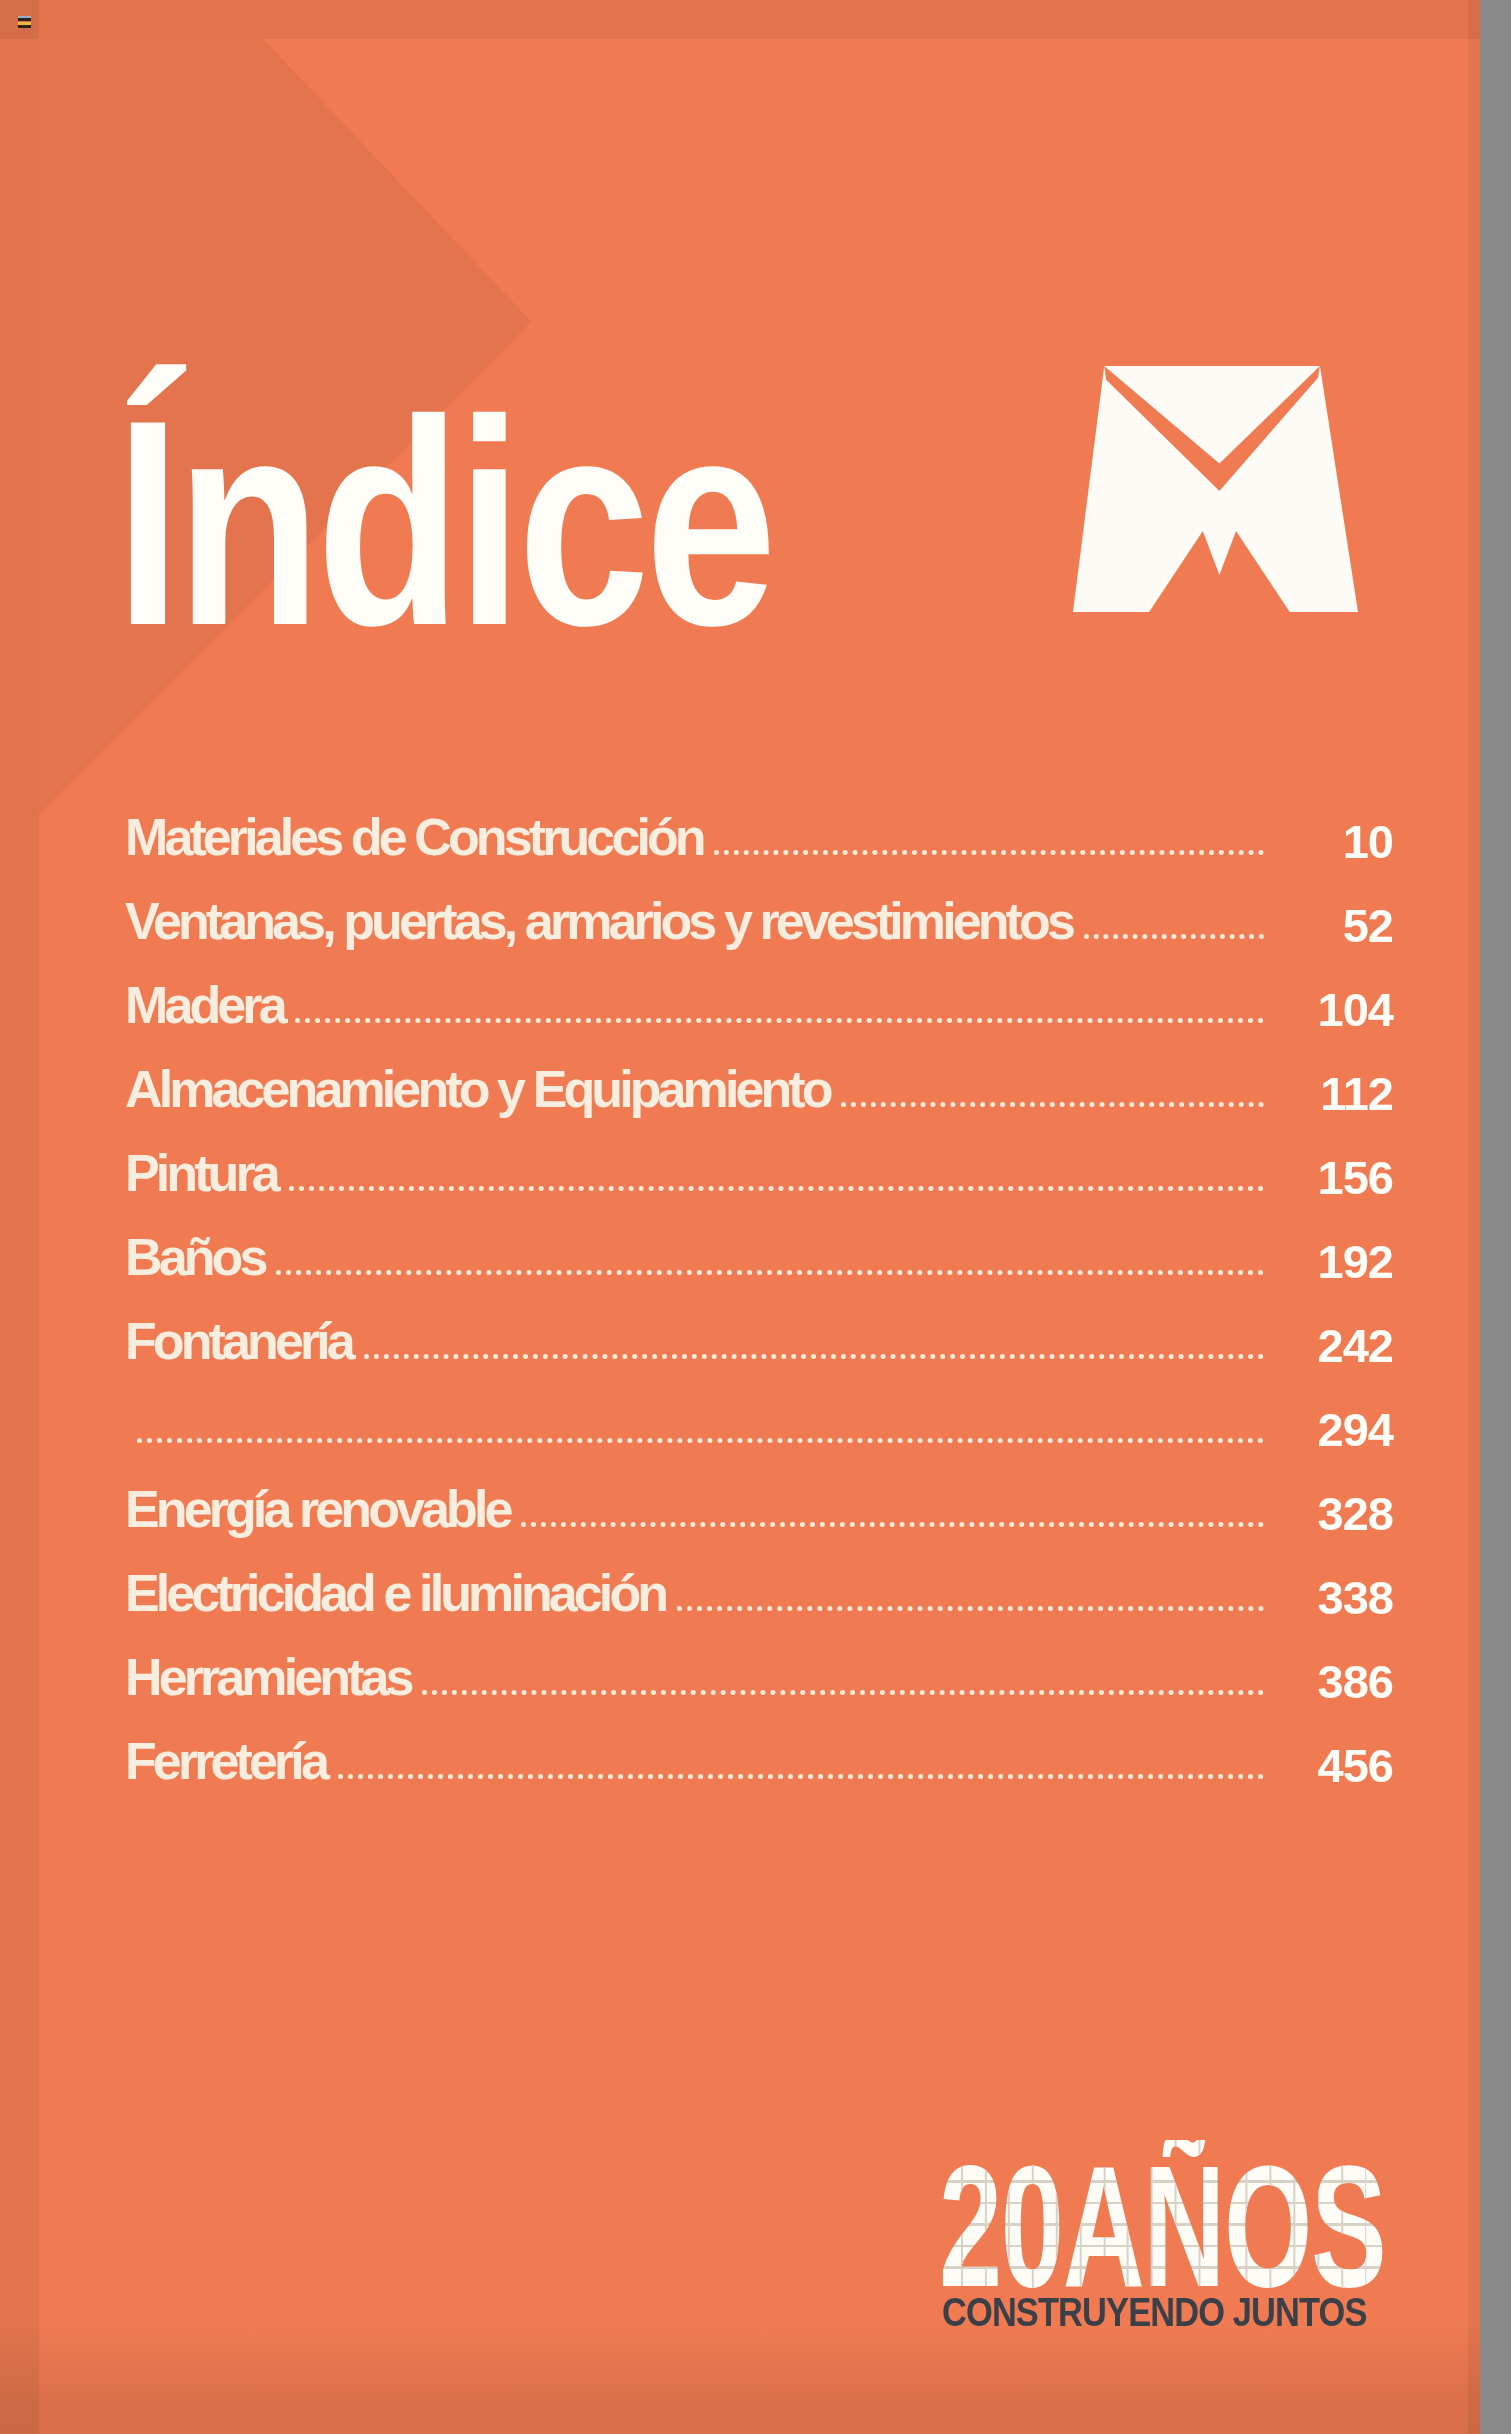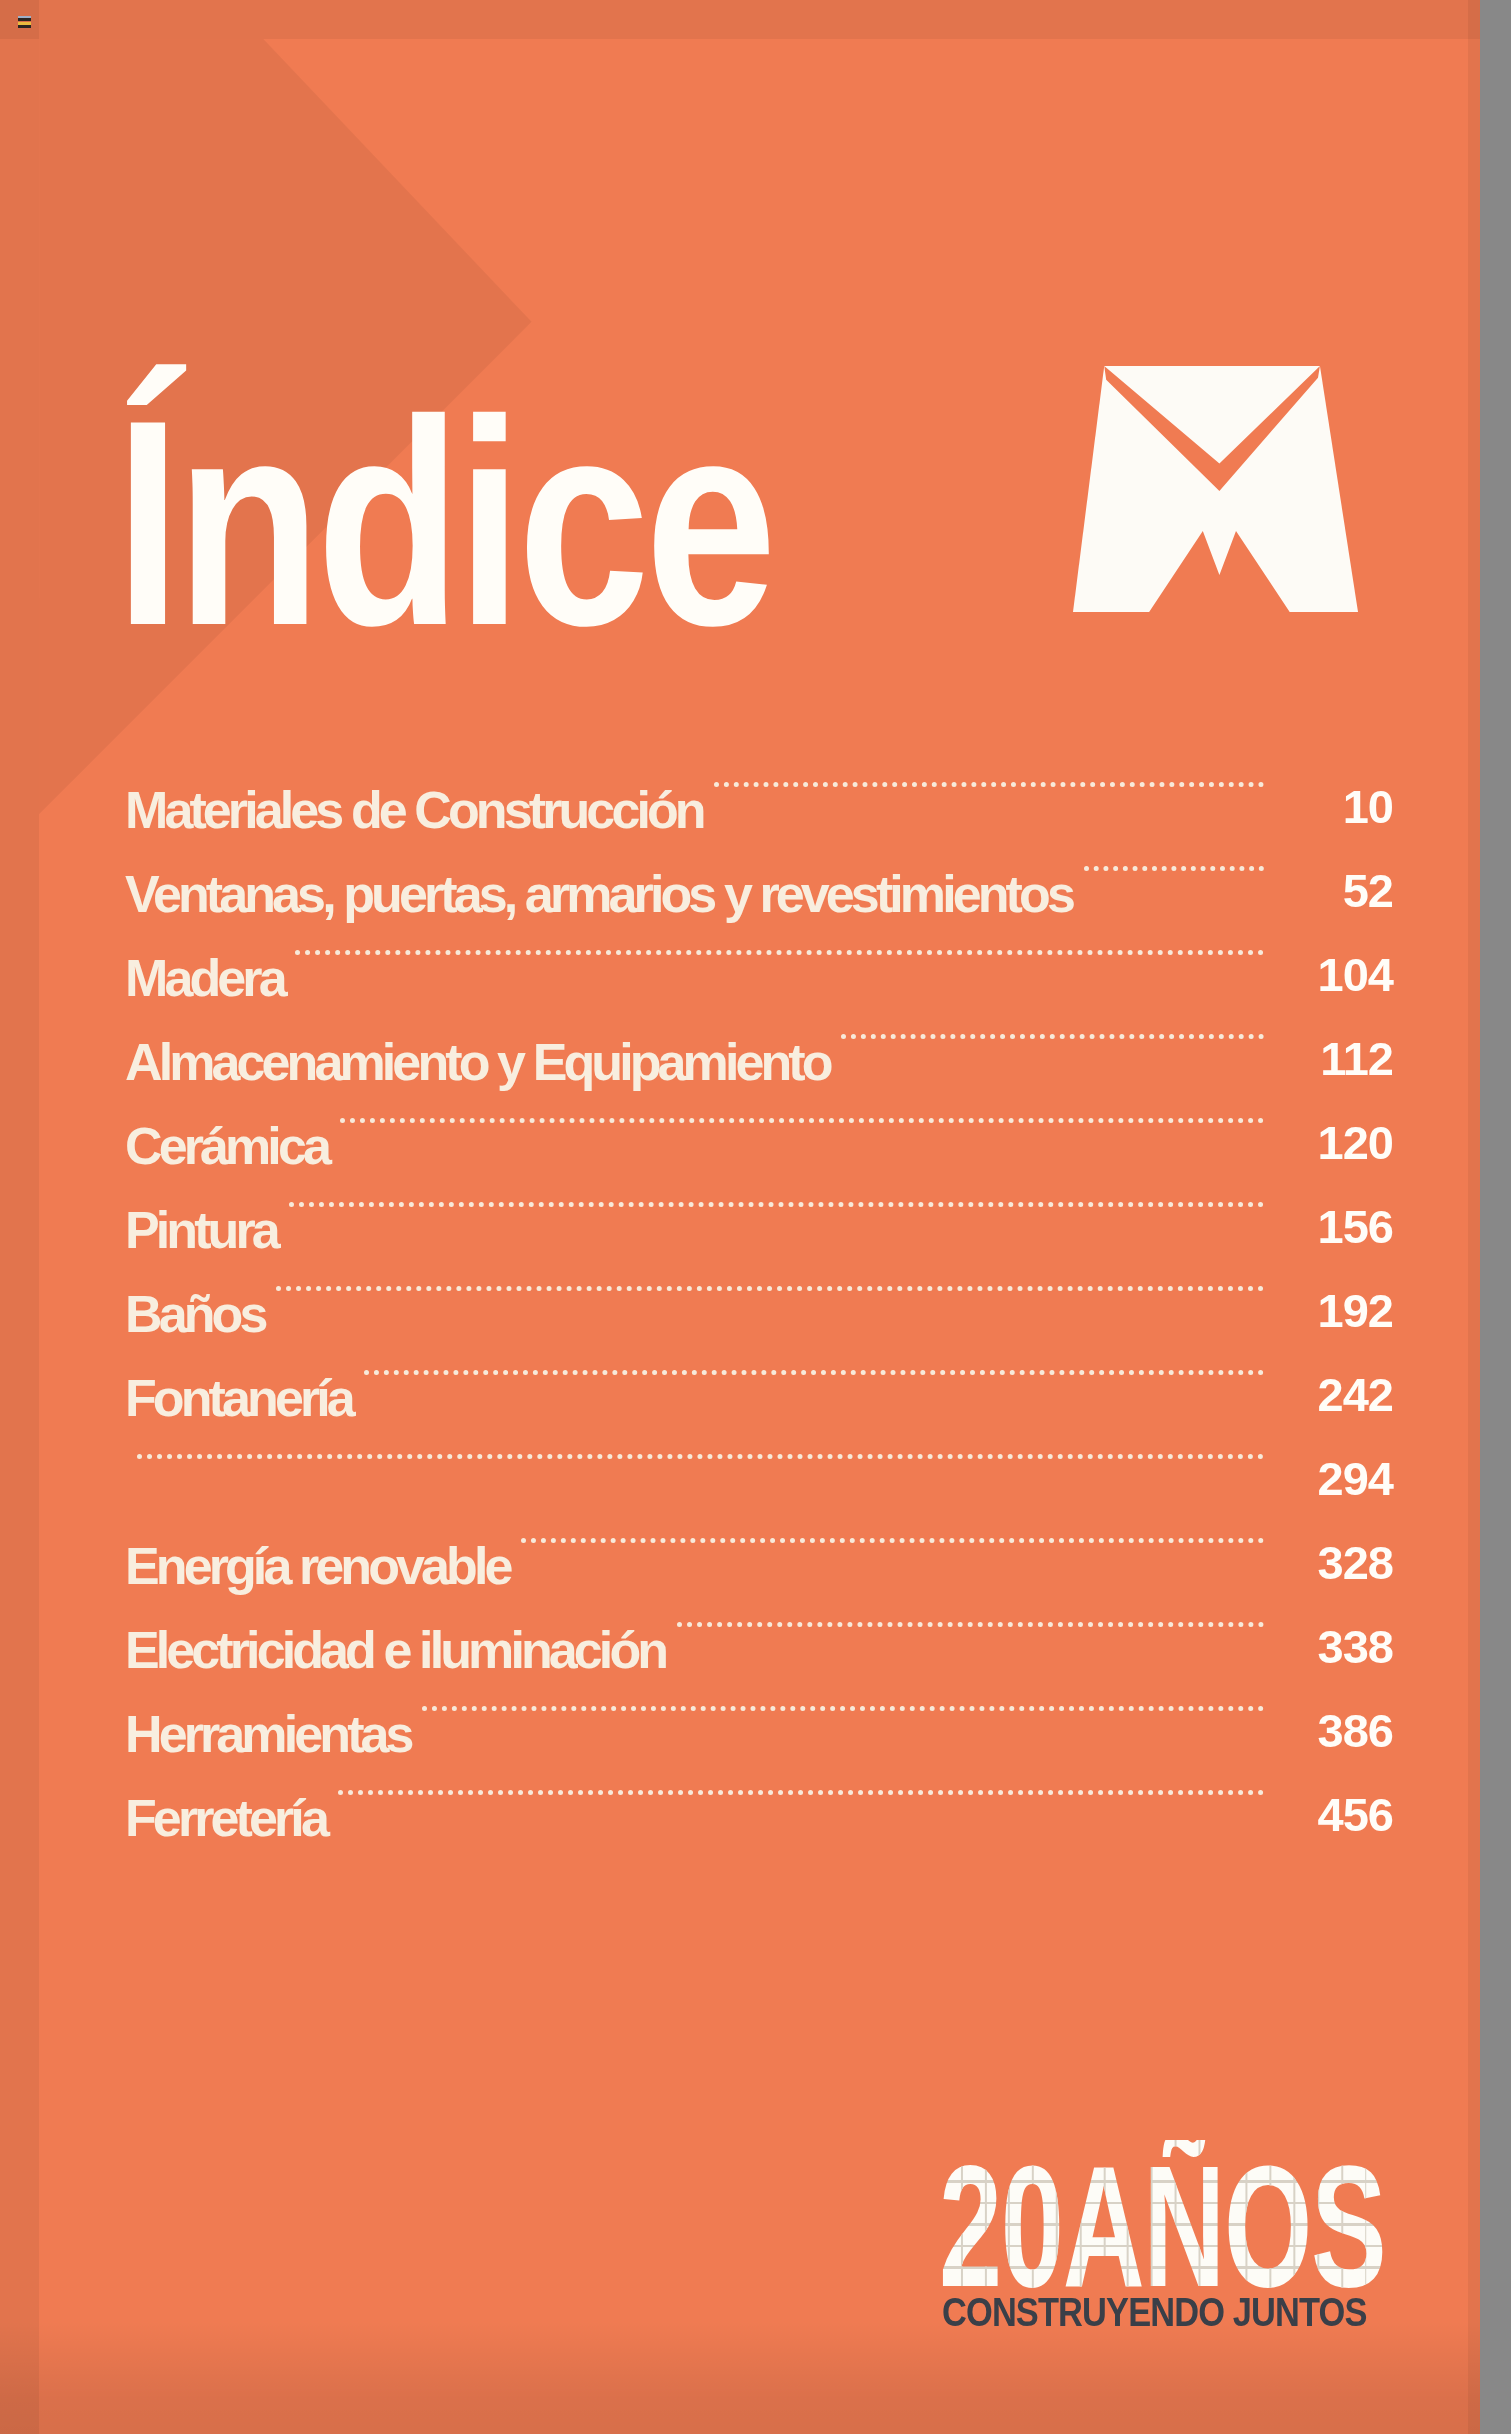--- a/index.html
+++ b/index.html
@@ -39,21 +39,21 @@
     position:absolute;left:115px;top:376px;
     margin:0;font-size:293px;line-height:1;font-weight:bold;
     letter-spacing:-5.9px;color:var(--text-white);
     transform:scale(0.81,1);transform-origin:left top;
     white-space:nowrap;
   }
   
   .brand-logo{position:absolute;left:1073px;top:366px;width:285px;height:246px;}
   
   .toc{position:absolute;left:125px;top:782px;width:1268px;}
-  .toc-row{height:84px;display:flex;align-items:flex-start;}
+  .toc-row{height:84px;display:flex;align-items:flex-end;}
   .toc-label{
     font-size:52px;font-weight:bold;letter-spacing:-3.9px;
     color:var(--text-cream);white-space:nowrap;line-height:1.1;
   }
   .dot-leader{
     flex:1 1 auto;height:0;
     border-bottom:5.9px dotted var(--text-cream);
     margin:0 24.4px 10.7px 11.7px;
     opacity:0.97;
   }
@@ -136,25 +136,20 @@
       <span class="dot-leader"></span>
       <span class="toc-page">104</span>
     </div>
 
     <div class="toc-row">
       <span class="toc-label">Almacenamiento y Equipamiento</span>
       <span class="dot-leader"></span>
       <span class="toc-page">112</span>
     </div>
 
-    <div class="toc-row">
-      <span class="toc-label">Cerámica</span>
-      <span class="dot-leader"></span>
-      <span class="toc-page">120</span>
-    </div>
 
     <div class="toc-row">
       <span class="toc-label">Pintura</span>
       <span class="dot-leader"></span>
       <span class="toc-page">156</span>
     </div>
 
     <div class="toc-row">
       <span class="toc-label">Baños</span>
       <span class="dot-leader"></span>

